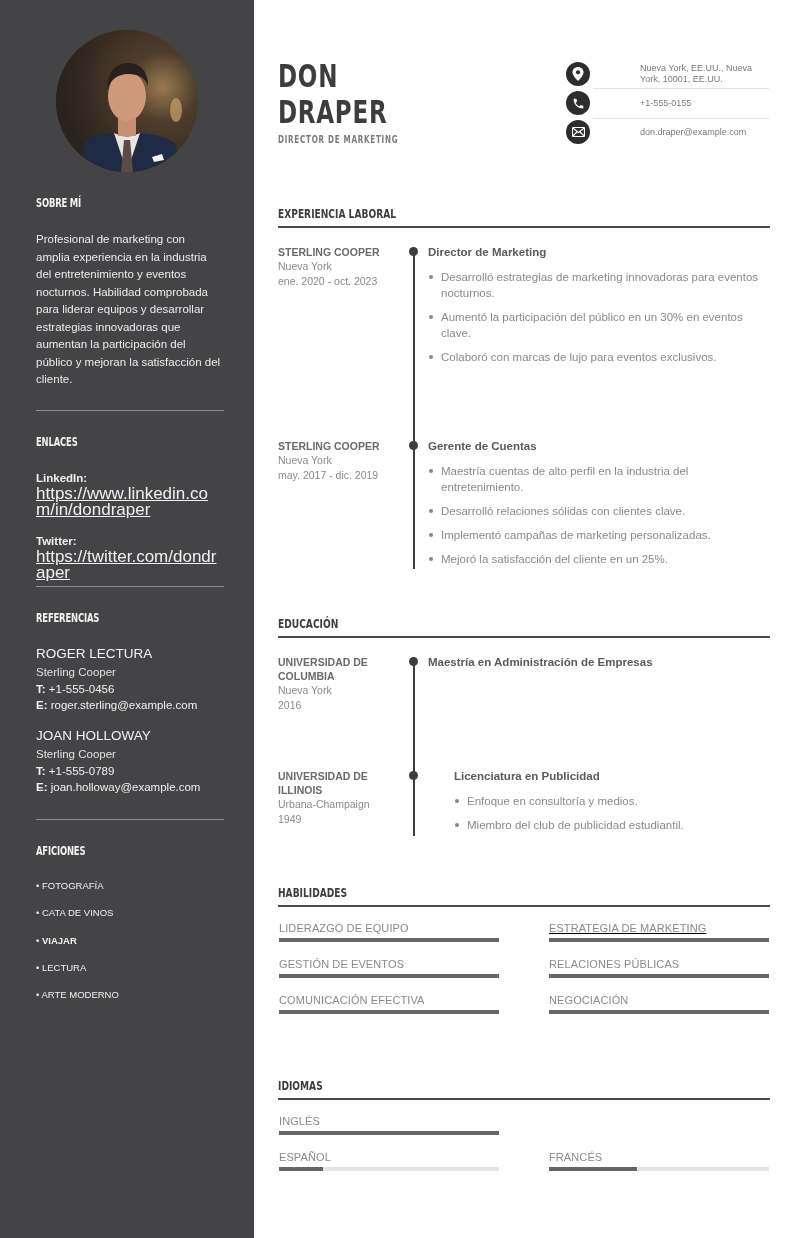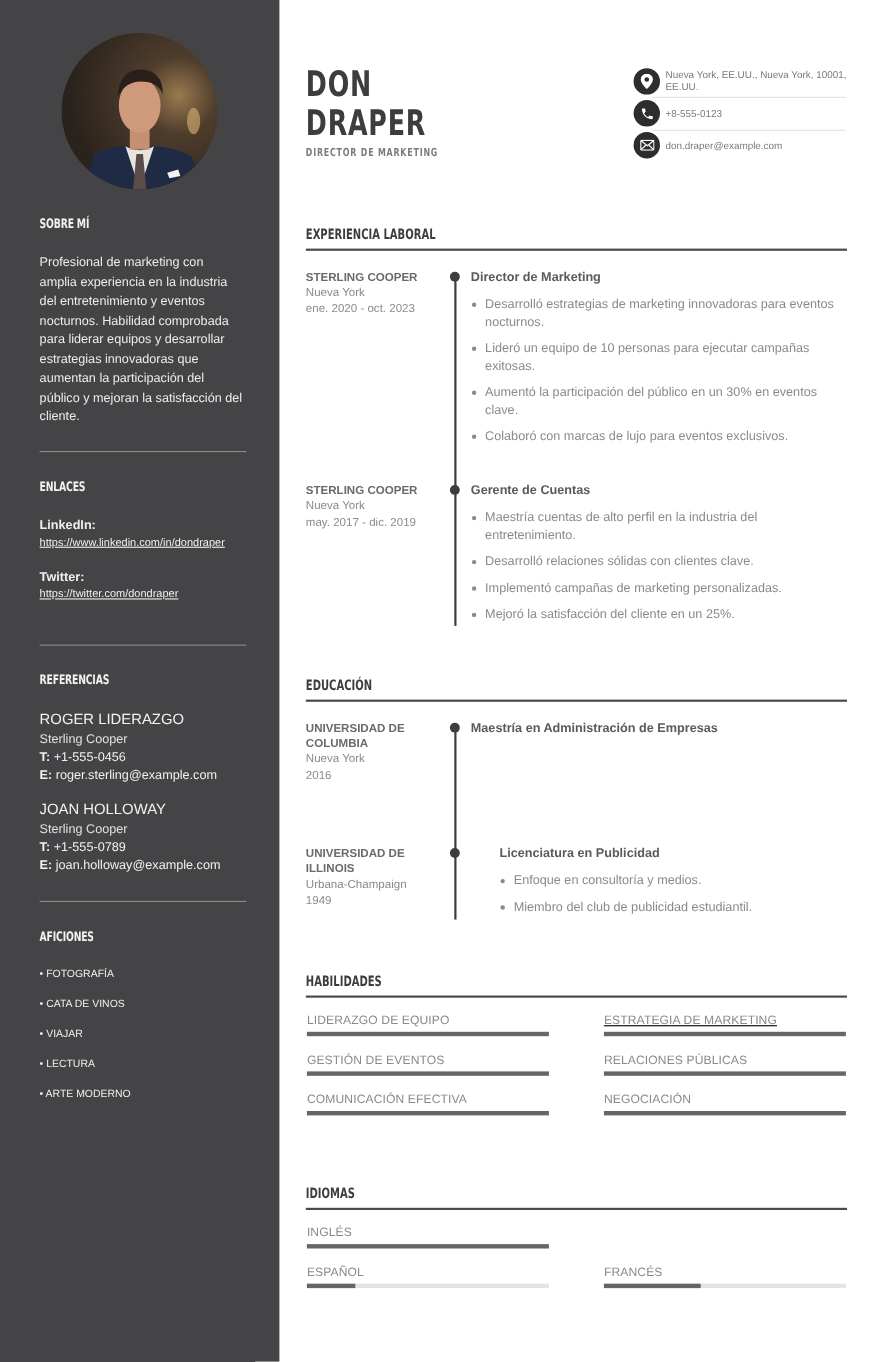--- a/index.html
+++ b/index.html
@@ -24,21 +24,21 @@
     transform: scaleX(0.78); transform-origin: left center;
     color: #f2f2f2; text-transform: uppercase;
   }
   .side-text {
     position: absolute; left: 36px; width: 186px;
     font-size: 11.5px; line-height: 17.5px; color: #ececec;
   }
   .side-sep { position: absolute; left: 36px; width: 188px; height: 1px; background: #8c8c8c; }
 
   .link-label { font-weight: bold; font-size: 11.5px; color: #f0f0f0; line-height: 16px; }
-  .link-url { font-size: 10px; color: #f0f0f0; text-decoration: underline; line-height: 16px; word-break: break-all; display: block; }
+  .link-url { font-size: 17px; color: #f0f0f0; text-decoration: underline; line-height: 16px; word-break: break-all; display: block; }
 
   .ref-name { font-size: 13.5px; color: #f2f2f2; line-height: 18px; }
   .ref-co { font-size: 11.5px; color: #e0e0e0; line-height: 18px; }
   .ref-line { font-size: 11.5px; color: #f0f0f0; line-height: 16px; }
   .ref-line b { font-weight: bold; }
 
   .hobby { position: absolute; left: 36px; font-size: 9.5px; color: #f0f0f0; text-transform: uppercase; }
 
   
   .name {
@@ -48,21 +48,21 @@
     transform: scaleX(0.72); transform-origin: left top; letter-spacing: 1px;
   }
   .role {
     position: absolute; left: 278px; top: 134px;
     font-family: "DejaVu Sans", sans-serif; font-weight: bold;
     font-size: 10px; color: #7a7a7a; letter-spacing: 1px;
     transform: scaleX(0.72); transform-origin: left top;
   }
 
   .contact { position: absolute; left: 564px; width: 206px; }
-  .c-row { position: absolute; left: 12px; width: 206px; display: flex; align-items: center; }
+  .c-row { position: absolute; left: 2px; width: 206px; display: flex; align-items: center; gap: 45px; }
   .c-icon { width: 24px; height: 24px; border-radius: 50%; background: #2d2d2f; flex: none; display: flex; align-items: center; justify-content: center; }
   .c-text { margin-left: 5px; font-size: 9px; line-height: 11px; color: #7a7a7a; }
   .c-sep { position: absolute; left: 29px; width: 176px; height: 1px; background: #e3e3e3; }
 
   .sec-h {
     position: absolute; left: 278px;
     font-family: "DejaVu Sans", sans-serif; font-weight: bold;
     font-size: 13px; color: #3d3d3f;
     transform: scaleX(0.7); transform-origin: left top;
     text-transform: uppercase;
@@ -131,37 +131,37 @@
     </div>
     <div style="margin-top:15px;">
       <div class="link-label">Twitter:</div>
       <a class="link-url">https://twitter.com/dondraper</a>
     </div>
   </div>
   <div class="side-sep" style="top:586px;"></div>
 
   <div class="side-h" style="top:611px;">REFERENCIAS</div>
   <div class="side-text" style="top:645px;">
-    <div class="ref-name">ROGER LIDERAZGO</div>
+    <div class="ref-name">ROGER LECTURA</div>
     <div class="ref-co">Sterling Cooper</div>
     <div class="ref-line"><b>T:</b> <span>+1-555-0456</span></div>
     <div class="ref-line"><b>E:</b> <span>roger.sterling@example.com</span></div>
   </div>
   <div class="side-text" style="top:727px;">
     <div class="ref-name">JOAN HOLLOWAY</div>
     <div class="ref-co">Sterling Cooper</div>
     <div class="ref-line"><b>T:</b> <span>+1-555-0789</span></div>
     <div class="ref-line"><b>E:</b> <span>joan.holloway@example.com</span></div>
   </div>
   <div class="side-sep" style="top:819px;"></div>
 
   <div class="side-h" style="top:844px;">AFICIONES</div>
   <div class="hobby" style="top:880px;">• FOTOGRAFÍA</div>
   <div class="hobby" style="top:907px;">• CATA DE VINOS</div>
-  <div class="hobby" style="top:935px;">• VIAJAR</div>
+  <div class="hobby" style="top:935px;font-weight:bold;">• VIAJAR</div>
   <div class="hobby" style="top:962px;">• LECTURA</div>
   <div class="hobby" style="top:989px;">• ARTE MODERNO</div>
 </aside>
 
 <div class="name">
   <div>DON</div>
   <div>DRAPER</div>
 </div>
 <div class="role">DIRECTOR DE MARKETING</div>
 
@@ -175,21 +175,21 @@
     </span>
     <span class="c-text">Nueva York, EE.UU., Nueva York, 10001, EE.UU.</span>
   </div>
   <div class="c-sep" style="top:26px;"></div>
   <div class="c-row" style="top:29px;">
     <span class="c-icon">
       <svg width="13" height="13" viewBox="0 0 24 24">
           <path d="M6.6 10.8c1.4 2.8 3.8 5.1 6.6 6.6l2.2-2.2c.3-.3.7-.4 1-.2 1.1.4 2.3.6 3.6.6.6 0 1 .4 1 1V20c0 .6-.4 1-1 1C10.6 21 3 13.4 3 4c0-.6.4-1 1-1h3.5c.6 0 1 .4 1 1 0 1.3.2 2.5.6 3.6.1.3 0 .7-.2 1L6.6 10.8z" fill="#fff"></path>
         </svg>
     </span>
-    <span class="c-text">+8-555-0123</span>
+    <span class="c-text">+1-555-0155</span>
   </div>
   <div class="c-sep" style="top:56px;"></div>
   <div class="c-row" style="top:58px;">
     <span class="c-icon">
       <svg width="13" height="10" viewBox="0 0 13 10">
           <rect x="0.5" y="0.5" width="12" height="9" rx="1" fill="none" stroke="#fff" stroke-width="1.2"></rect>
           <path d="M0.8 1 L6.5 5.5 L12.2 1 M0.8 9 L5 5 M12.2 9 L8 5" fill="none" stroke="#fff" stroke-width="1.1"></path>
         </svg>
     </span>
     <span class="c-text">don.draper@example.com</span>
@@ -204,21 +204,20 @@
 <div class="entry-left" style="top:245px;">
   <div class="el-org">STERLING COOPER</div>
   <div class="el-meta">Nueva York</div>
   <div class="el-meta">ene. 2020 - oct. 2023</div>
 </div>
 <div class="tl-dot" style="top:247px;"></div>
 <div class="entry-right" style="top:245px;">
   <div class="er-title">Director de Marketing</div>
   <ul class="er-list">
     <li>Desarrolló estrategias de marketing innovadoras para eventos nocturnos.</li>
-    <li>Lideró un equipo de 10 personas para ejecutar campañas exitosas.</li>
     <li>Aumentó la participación del público en un 30% en eventos clave.</li>
     <li>Colaboró con marcas de lujo para eventos exclusivos.</li>
   </ul>
 </div>
 
 <div class="entry-left" style="top:439px;">
   <div class="el-org">STERLING COOPER</div>
   <div class="el-meta">Nueva York</div>
   <div class="el-meta">may. 2017 - dic. 2019</div>
 </div>

